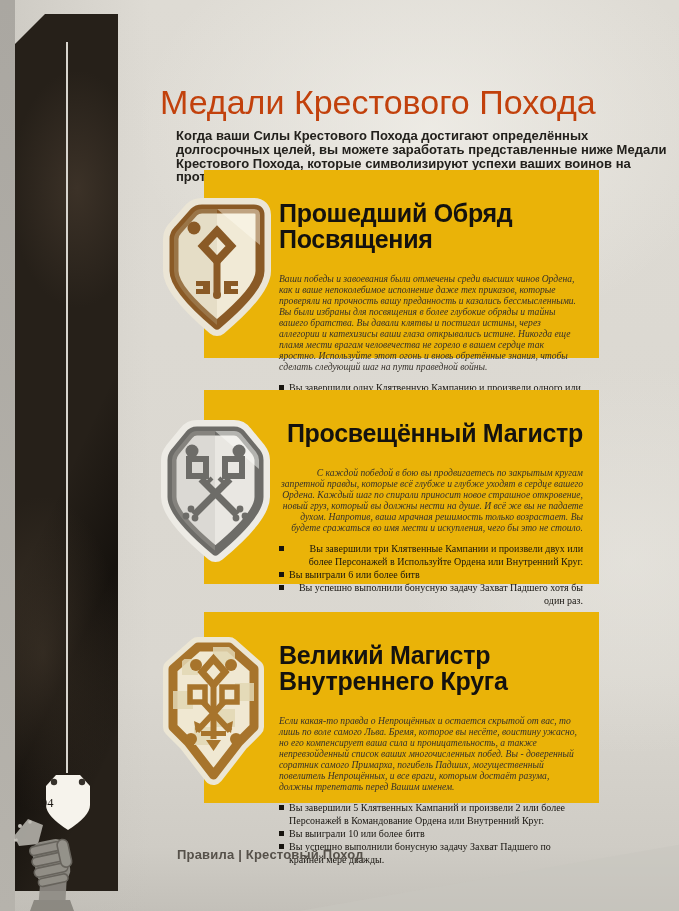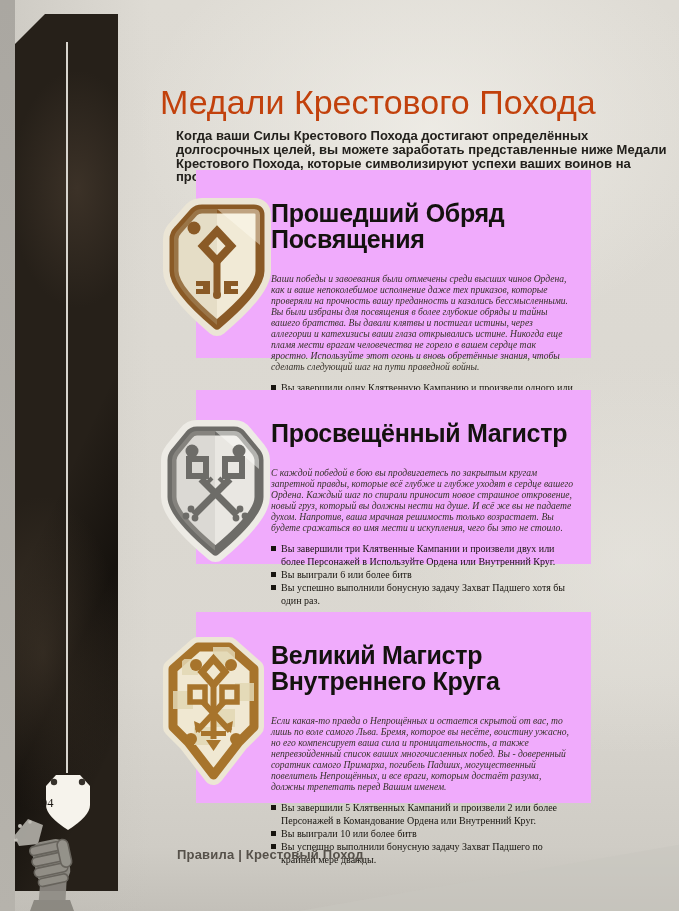--- a/index.html
+++ b/index.html
@@ -61,25 +61,25 @@
   }
   .doc-title{
     position:absolute; left:160px; top:60px; width:500px; z-index:3;
     font-size:34px; font-weight:normal; color:#c2410c; line-height:38px; letter-spacing:0;
   }
   .doc-intro{
     position:absolute; left:176px; top:116px; width:494px; z-index:3;
     font-size:13px; font-weight:bold; line-height:13.8px; color:#22201c;
   }
   .medal-box{
-    position:absolute; left:196px; width:395px; background:#f0abfc; z-index:3;
+    position:absolute; left:204px; width:395px; background:#eab308; z-index:3;
     box-sizing:border-box; padding:9px 16px 0 75px;
   }
   .medal-box.m1{ top:170px; height:188px; }
-  .medal-box.m2{ top:390px; height:174px; }
+  .medal-box.m2{ top:390px; height:194px;text-align:right; }
   .medal-box.m3{ top:612px; height:191px; }
   .medal-title{
     font-size:25px; line-height:26px; font-weight:bold; color:#14120f; letter-spacing:-.3px;
   }
   .medal-desc{
     margin-top:5px; font-family:"Liberation Serif",serif; font-style:italic;
     font-size:9.6px; line-height:11px; color:#36312a;
   }
   .medal-reqs{
     margin:9px 0 0 0; padding:0; list-style:none;

